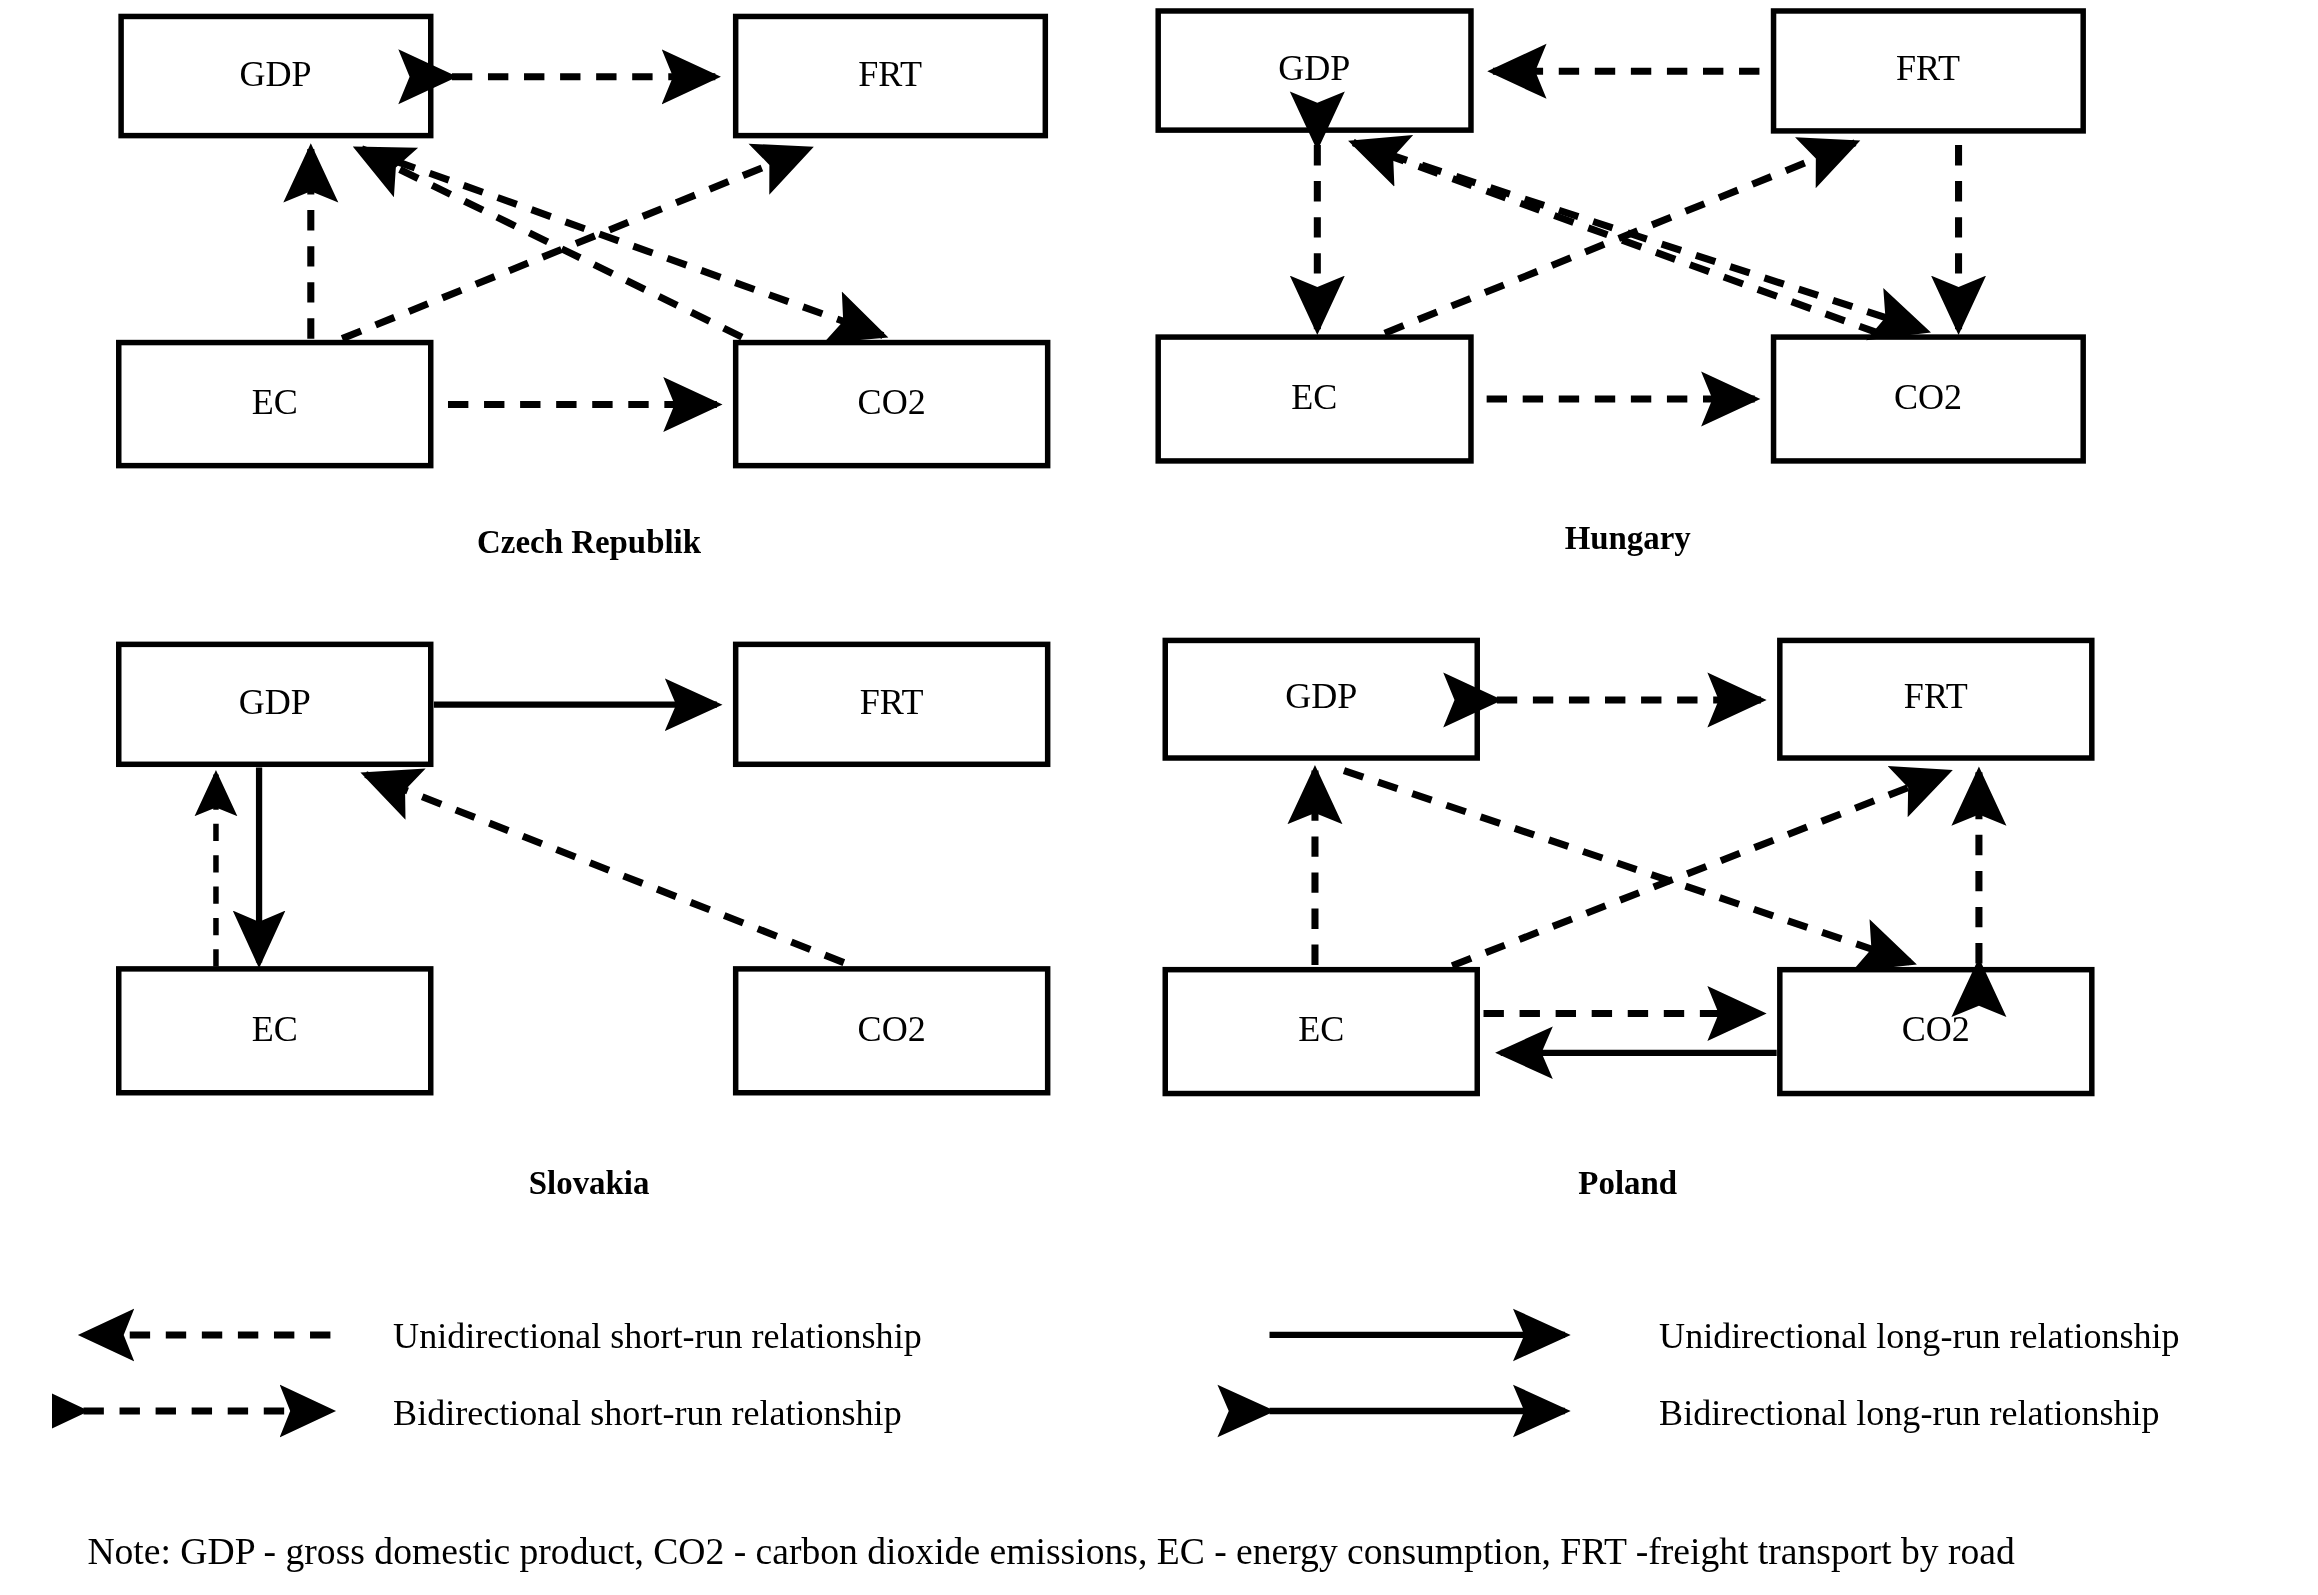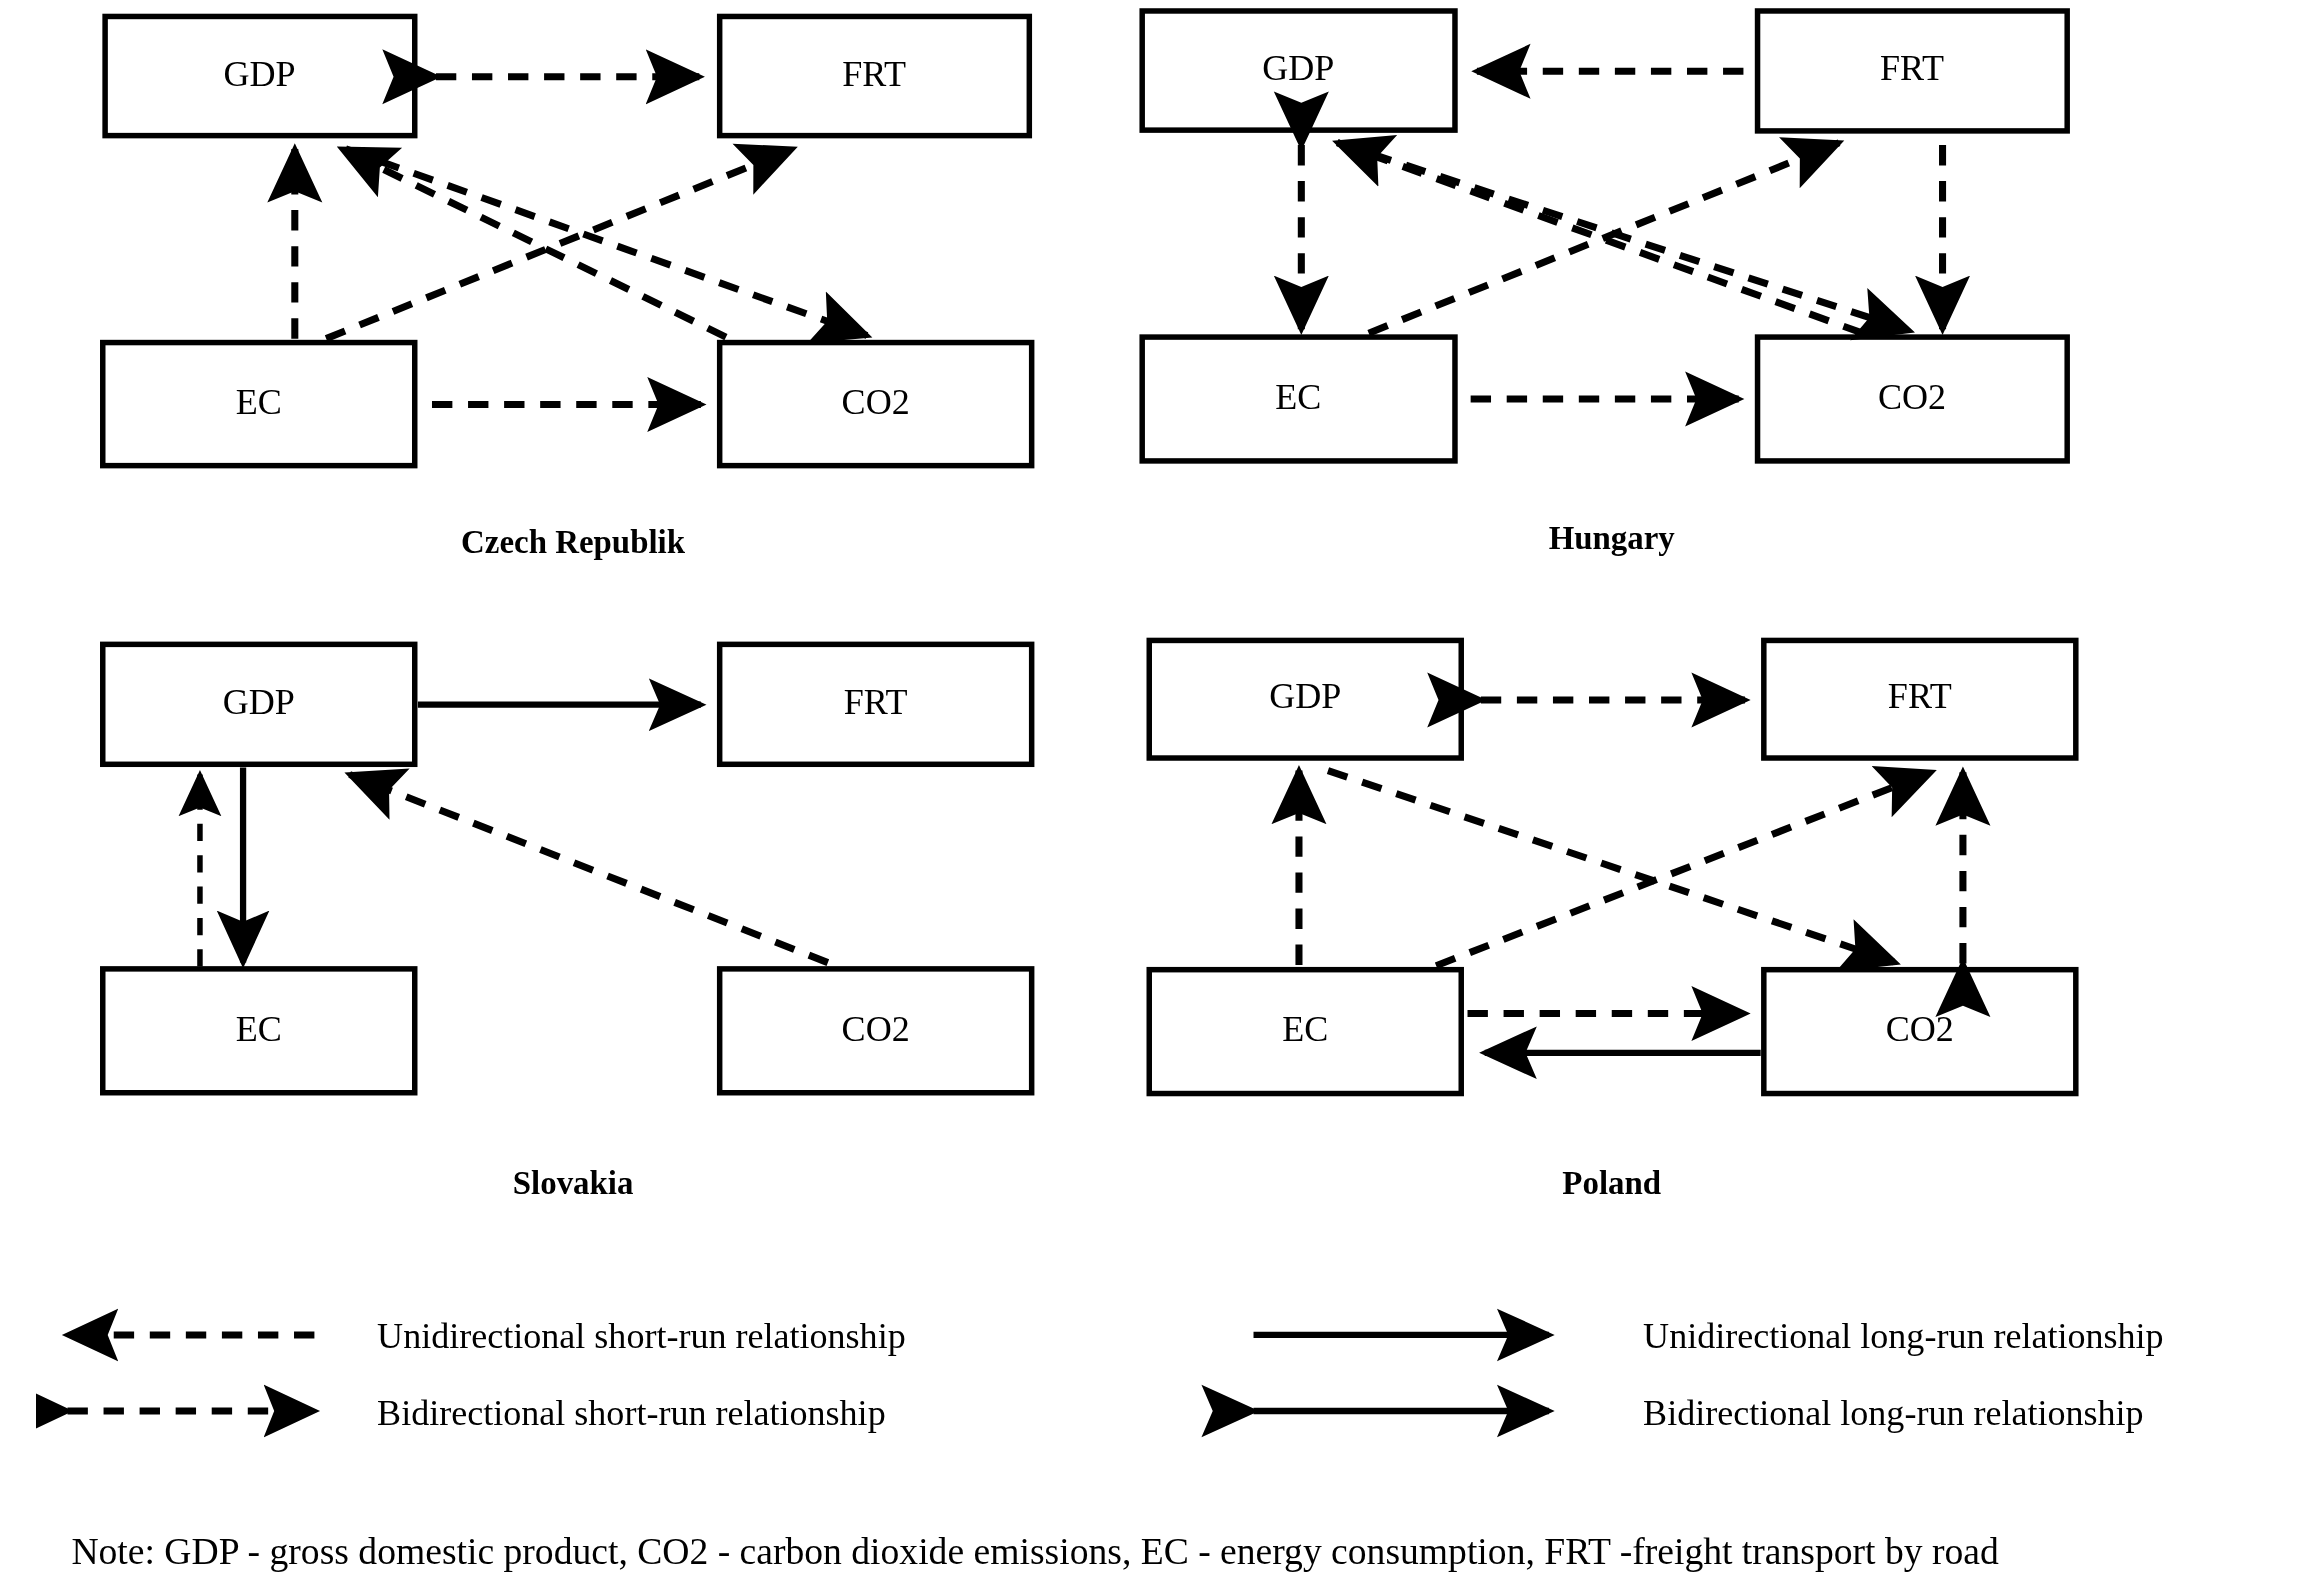--- a/index.html
+++ b/index.html
@@ -3,21 +3,21 @@
 <meta charset="utf-8">
 <style>
   html,body{margin:0;padding:0;background:#ffffff;}
   body{
     width:2319px;height:1596px;
     font-family:"Liberation Serif", serif;
     color:#000;
     overflow:hidden;
     position:relative;
   }
-  .canvas{position:absolute;left:0;top:0;width:2068px;height:1596px;padding-left:36px;}
+  .canvas{position:absolute;left:16px;top:0;width:2068px;height:1596px;padding-left:36px;}
   svg{display:block;}
   .boxlabel{
     font-family:"Liberation Serif", serif;
     font-size:46px;
     fill:#000;
     text-anchor:middle;
     dominant-baseline:middle;
   }
   .countrylabel{
     font-family:"Liberation Serif", serif;

